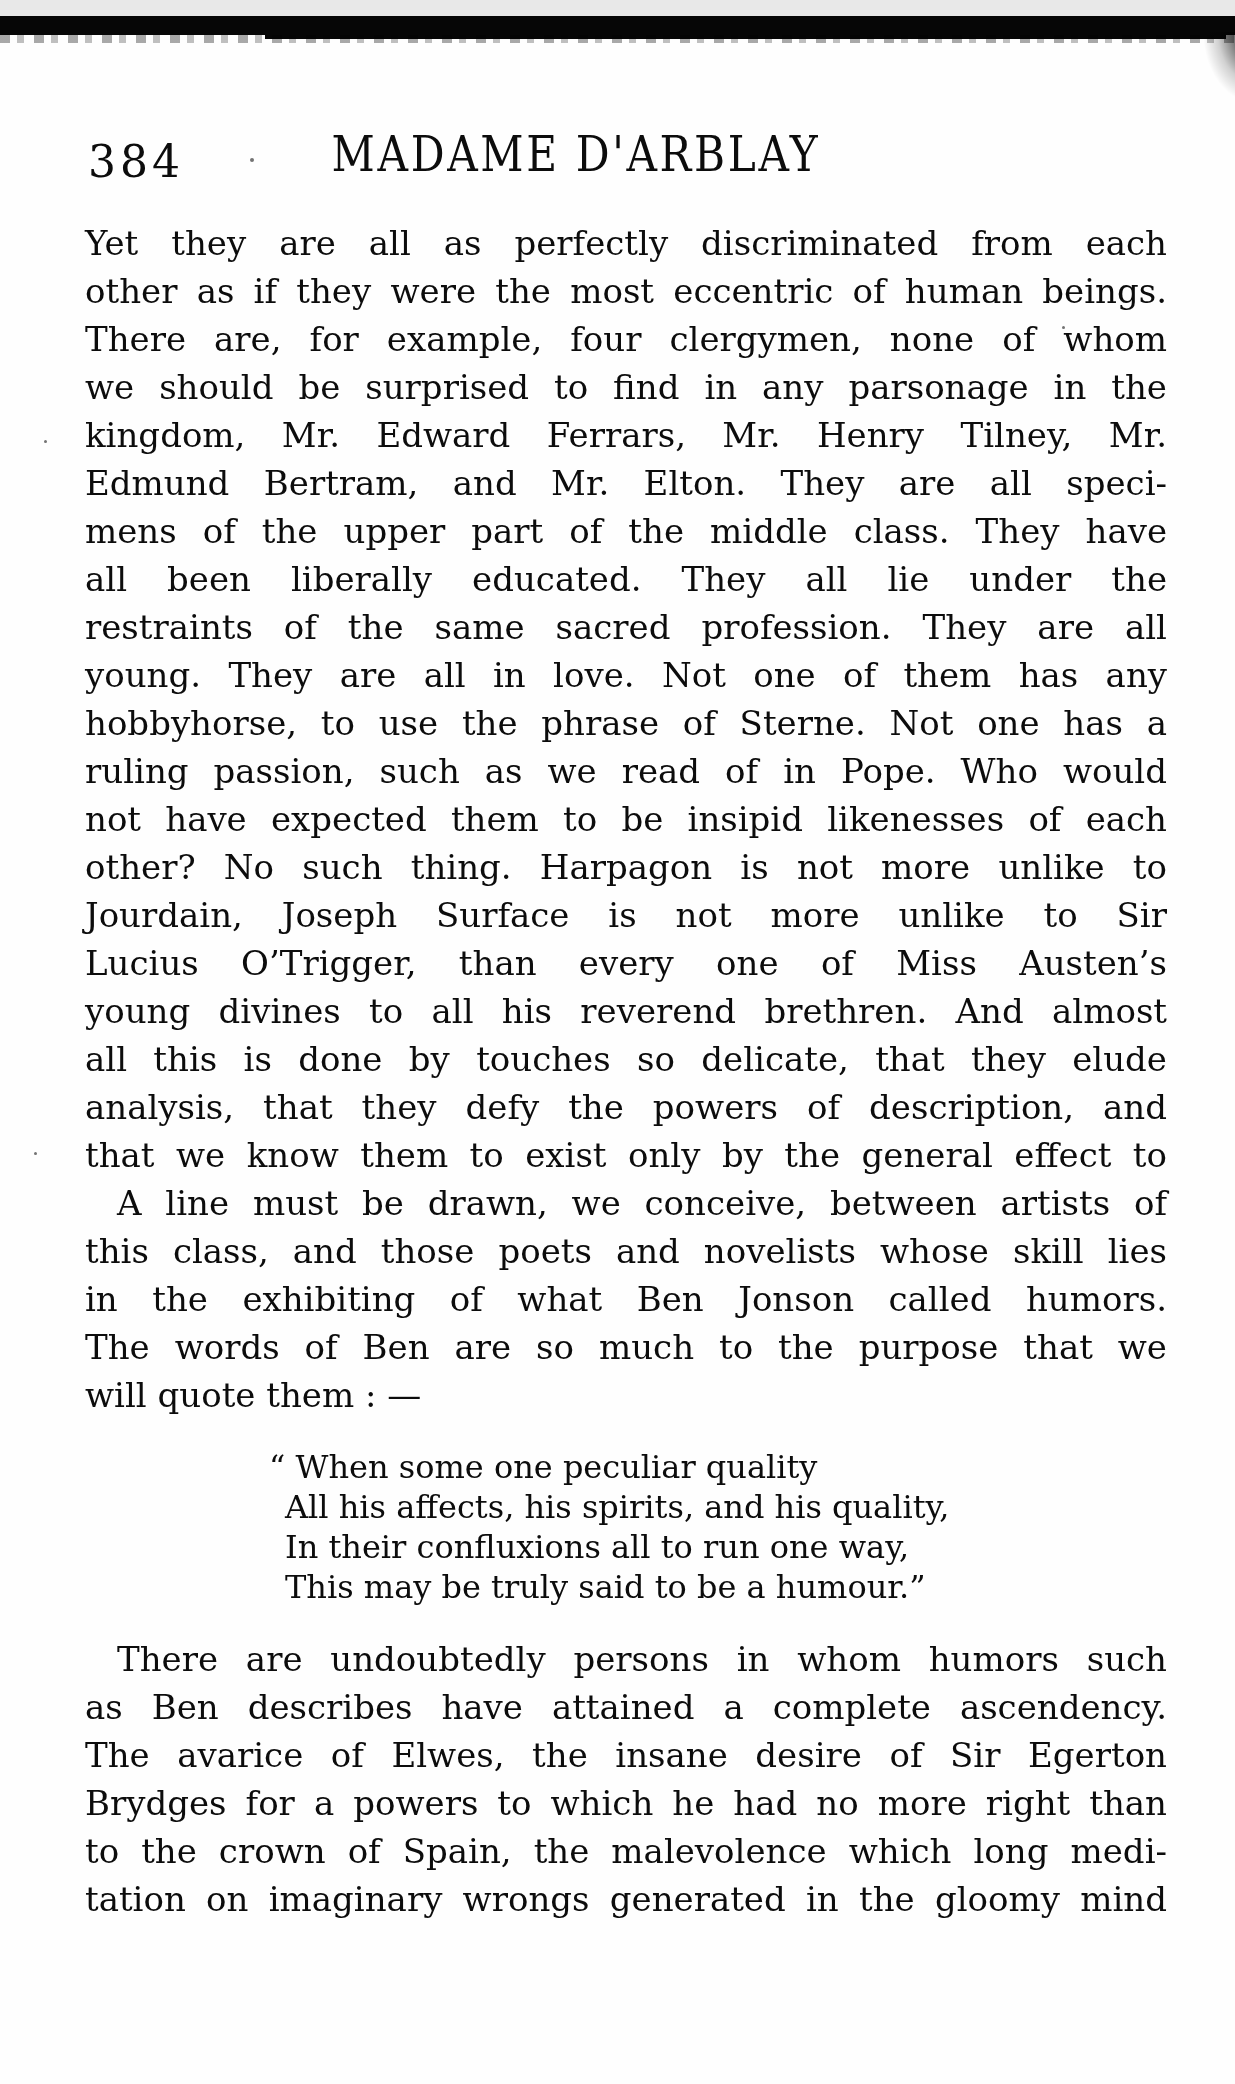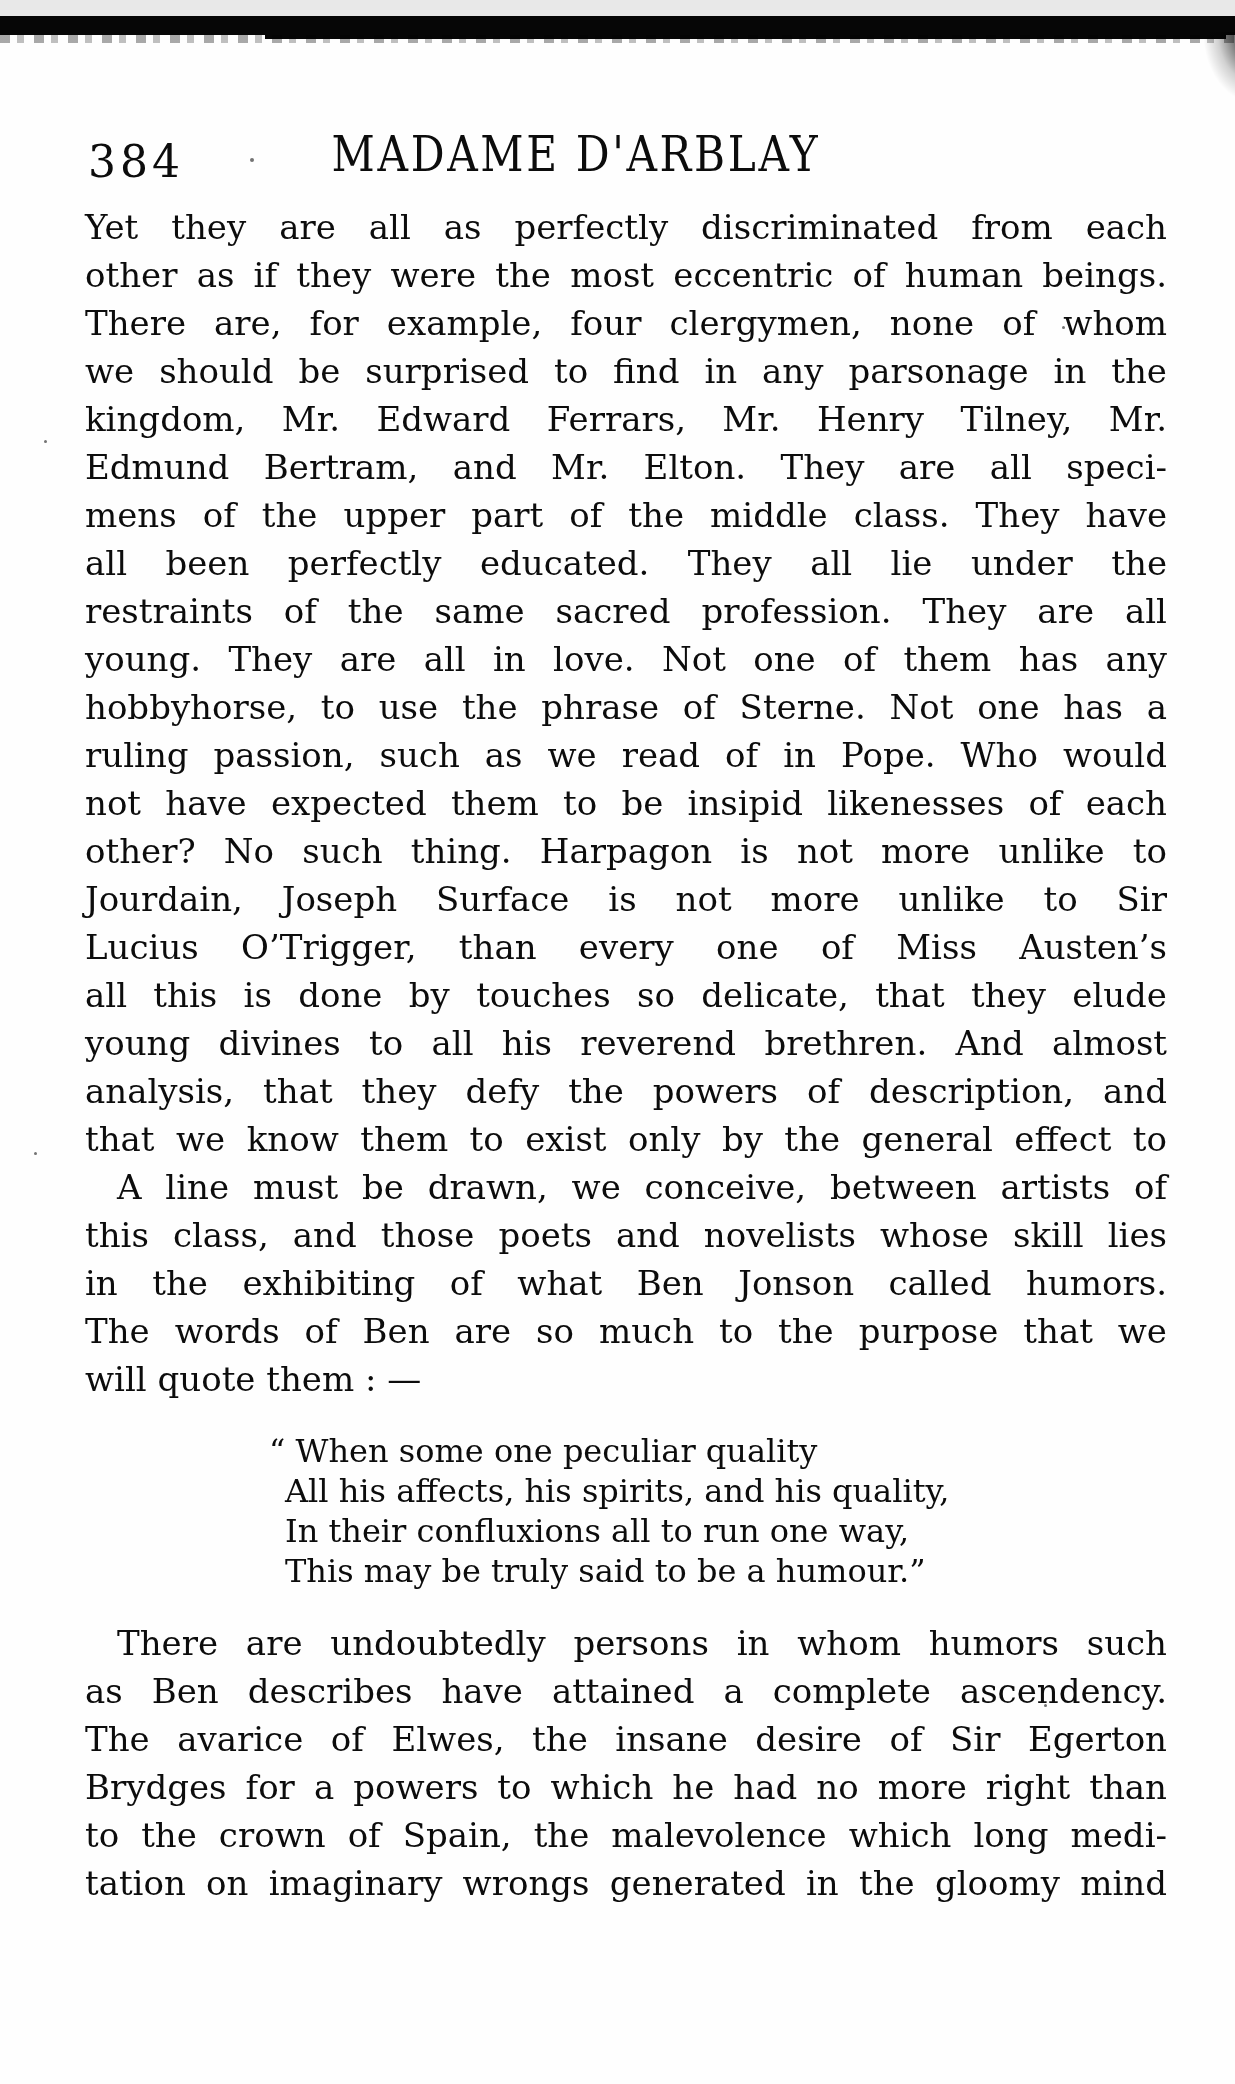--- a/index.html
+++ b/index.html
@@ -61,21 +61,21 @@
   }
   .running-head {
     position: absolute; left: 576px; top: 114px; margin: 0;
     transform: translateX(-50%) scaleX(.88); transform-origin: center;
     font-size: 48px; font-weight: normal; line-height: 1;
     letter-spacing: 3px; white-space: nowrap;
   }
 
   
   .body-text {
-    position: absolute; top: 187px; left: 85px; width: 1082px;
+    position: absolute; top: 203px; left: 85px; width: 1082px;
     font-size: 34px;
   }
   .line {
     height: 48px; line-height: 48px;
     white-space: nowrap; overflow: visible;
   }
   .line.j { text-align: justify; text-align-last: justify; white-space: normal; }
   .line.indent { padding-left: 32px; }
 
   .block-quote {
@@ -108,31 +108,31 @@
   <div class="body-text">
 
     <div class="paragraph-1">
       <div class="line j">Yet they are all as perfectly discriminated from each</div>
       <div class="line j">other as if they were the most eccentric of human beings.</div>
       <div class="line j">There are, for example, four clergymen, none of whom</div>
       <div class="line j">we should be surprised to find in any parsonage in the</div>
       <div class="line j">kingdom, Mr. Edward Ferrars, Mr. Henry Tilney, Mr.</div>
       <div class="line j">Edmund Bertram, and Mr. Elton. They are all speci-</div>
       <div class="line j">mens of the upper part of the middle class. They have</div>
-      <div class="line j">all been perfectly educated. They all lie under the</div>
+      <div class="line j">all been liberally educated. They all lie under the</div>
       <div class="line j">restraints of the same sacred profession. They are all</div>
       <div class="line j">young. They are all in love. Not one of them has any</div>
       <div class="line j">hobbyhorse, to use the phrase of Sterne. Not one has a</div>
       <div class="line j">ruling passion, such as we read of in Pope. Who would</div>
       <div class="line j">not have expected them to be insipid likenesses of each</div>
       <div class="line j">other? No such thing. Harpagon is not more unlike to</div>
       <div class="line j">Jourdain, Joseph Surface is not more unlike to Sir</div>
       <div class="line j">Lucius O’Trigger, than every one of Miss Austen’s</div>
+      <div class="line j">young divines to all his reverend brethren. And almost</div>
       <div class="line j">all this is done by touches so delicate, that they elude</div>
-      <div class="line j">young divines to all his reverend brethren. And almost</div>
       <div class="line j">analysis, that they defy the powers of description, and</div>
       <div class="line j">that we know them to exist only by the general effect to</div>
     </div>
 
     <div class="paragraph-2">
       <div class="line j indent">A line must be drawn, we conceive, between artists of</div>
       <div class="line j">this class, and those poets and novelists whose skill lies</div>
       <div class="line j">in the exhibiting of what Ben Jonson called humors.</div>
       <div class="line j">The words of Ben are so much to the purpose that we</div>
       <div class="line">will quote them : —</div>

